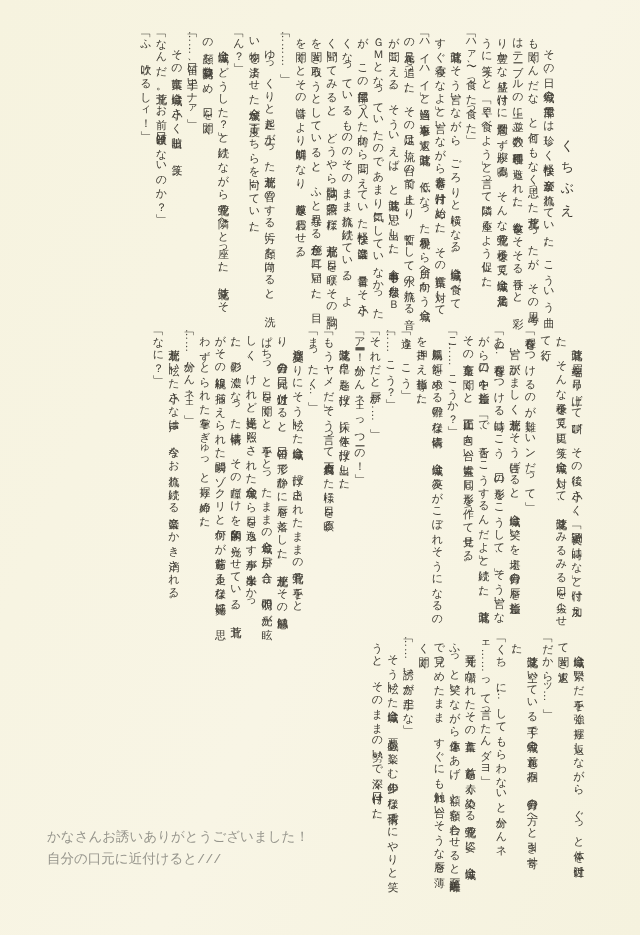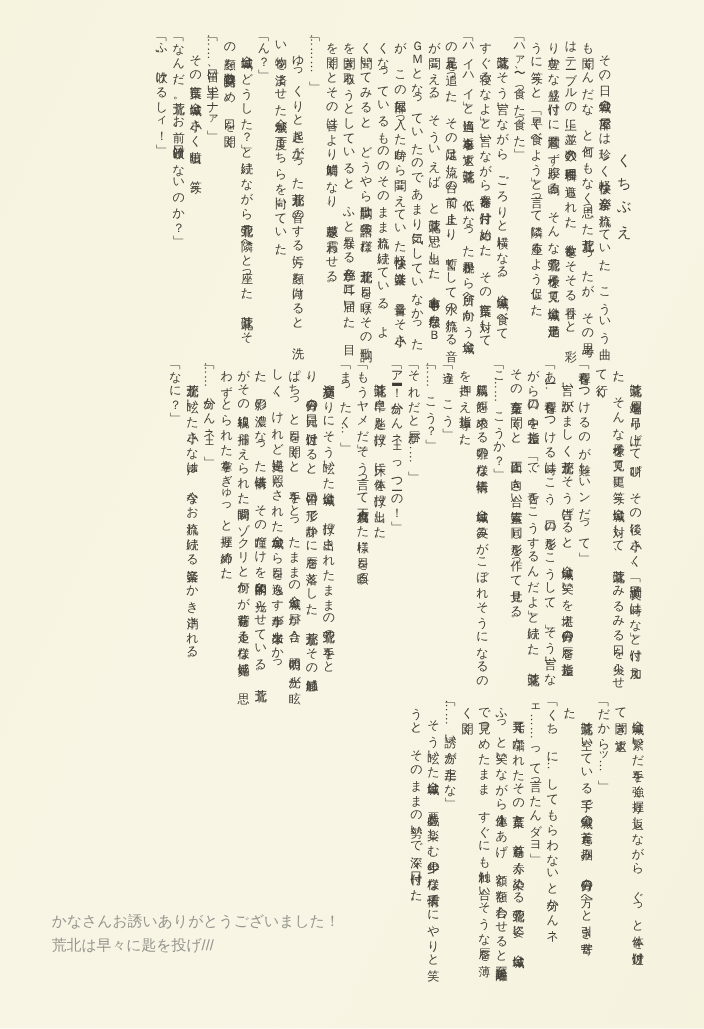--- a/index.html
+++ b/index.html
@@ -38,21 +38,21 @@
     color: #3e3b33;
     text-align: left;
   }
   .band1 { top: 30px;  right: 84px; height: 285px; }
   .band2 { top: 328px; right: 56px; height: 301px; }
   .band3 { top: 635px; right: 54px; height: 240px; }
   .afterword {
     position: absolute;
     left: 47px;
     top: 827px;
-    font-family: Liberation Sans, sans-serif;
+    font-family: Liberation Mono, monospace;
     font-size: 13.5px;
     line-height: 22px;
     color: #96958c;
   }
   .afterword p { margin: 0; }
 </style>
 </head>
 <body>
 
 <div class="page">
@@ -92,16 +92,16 @@
   <div class="vblock band3">　金城は繋いだ手を強く握り返しながら、ぐっと体を近付けて聞き返す。
 「だからッ…」
 　荒北は空いている手で金城の首元を掴み、自分の方へと引き寄せた。
 「くち、に…してもらわないと分かんネェ……って言ったんダヨ」
 　耳元で囁かれたその言葉と、首筋を赤く染める荒北の姿に、金城はふっと笑いながら上体をあげ、額と額を合わせると至近距離で見つめたまま、すぐにも触れ合いそうな唇を薄く開く。
 「……誘い方が上手だな」
 　そう呟いた金城は、悪戯を楽しむ少年の様な表情でにやりと笑うと、そのままの勢いで深く口付けた。</div>
 
   <div class="afterword">
     <p>かなさんお誘いありがとうございました！</p>
-    <p>荒北は早々に匙を投げ///</p>
+    <p>自分の口元に近付けると///</p>
   </div>
 
 </div>
 
 </body></html>

